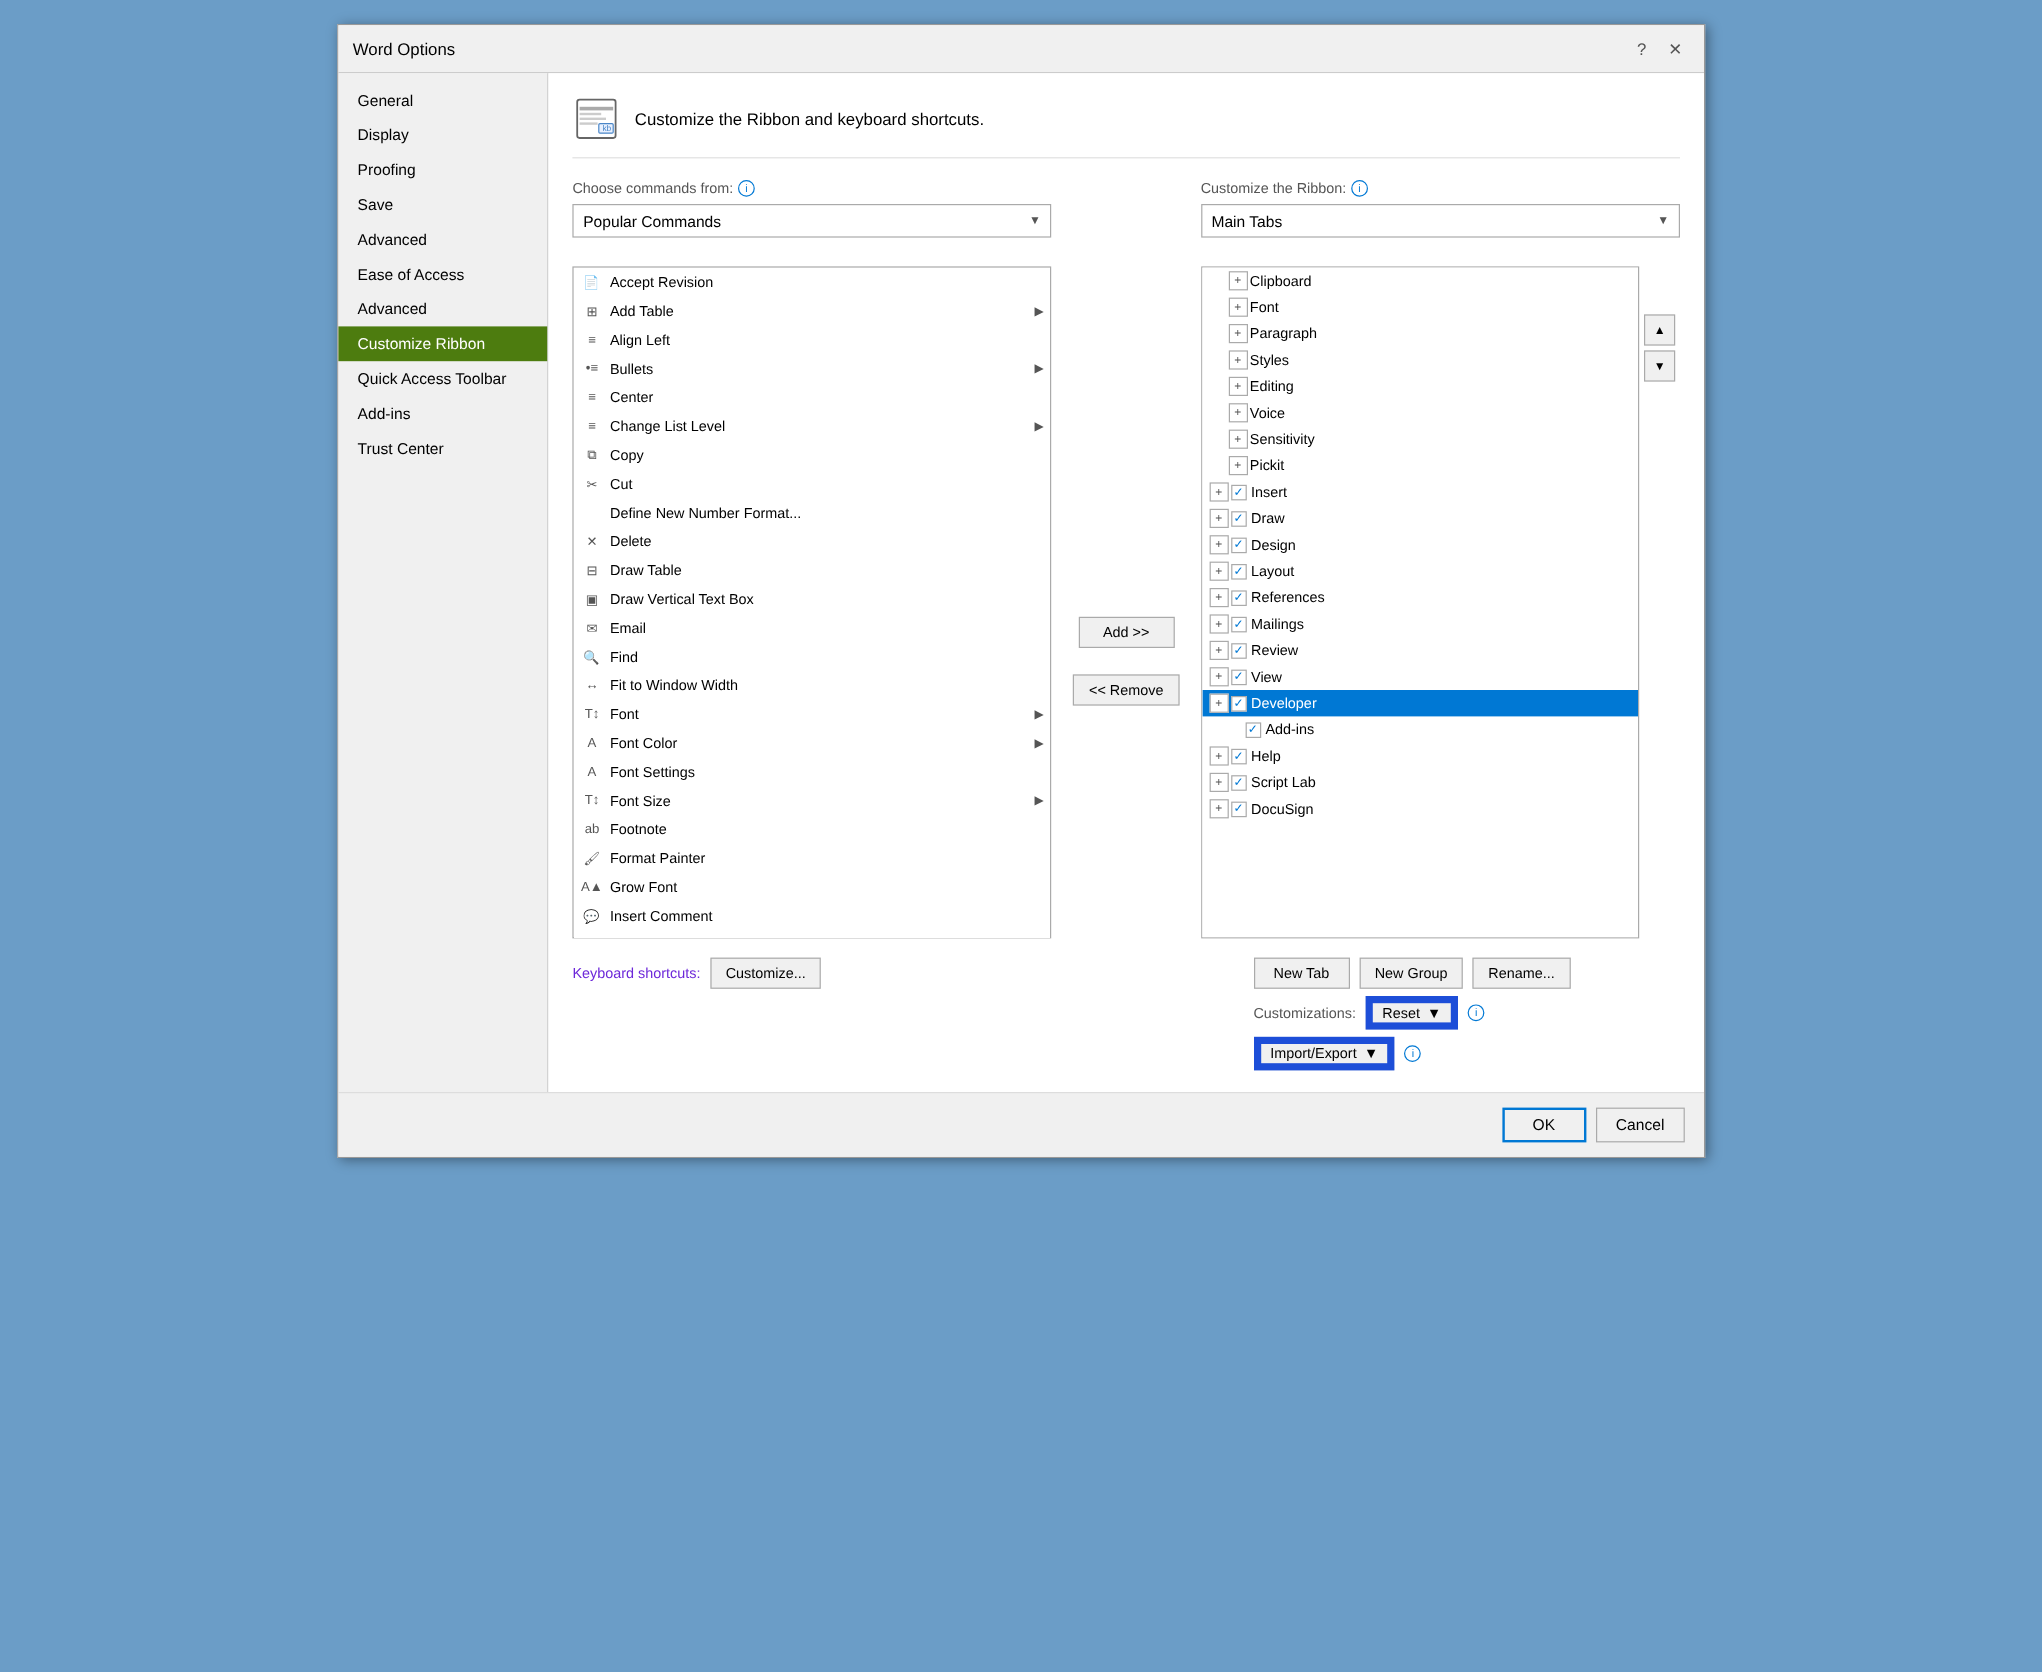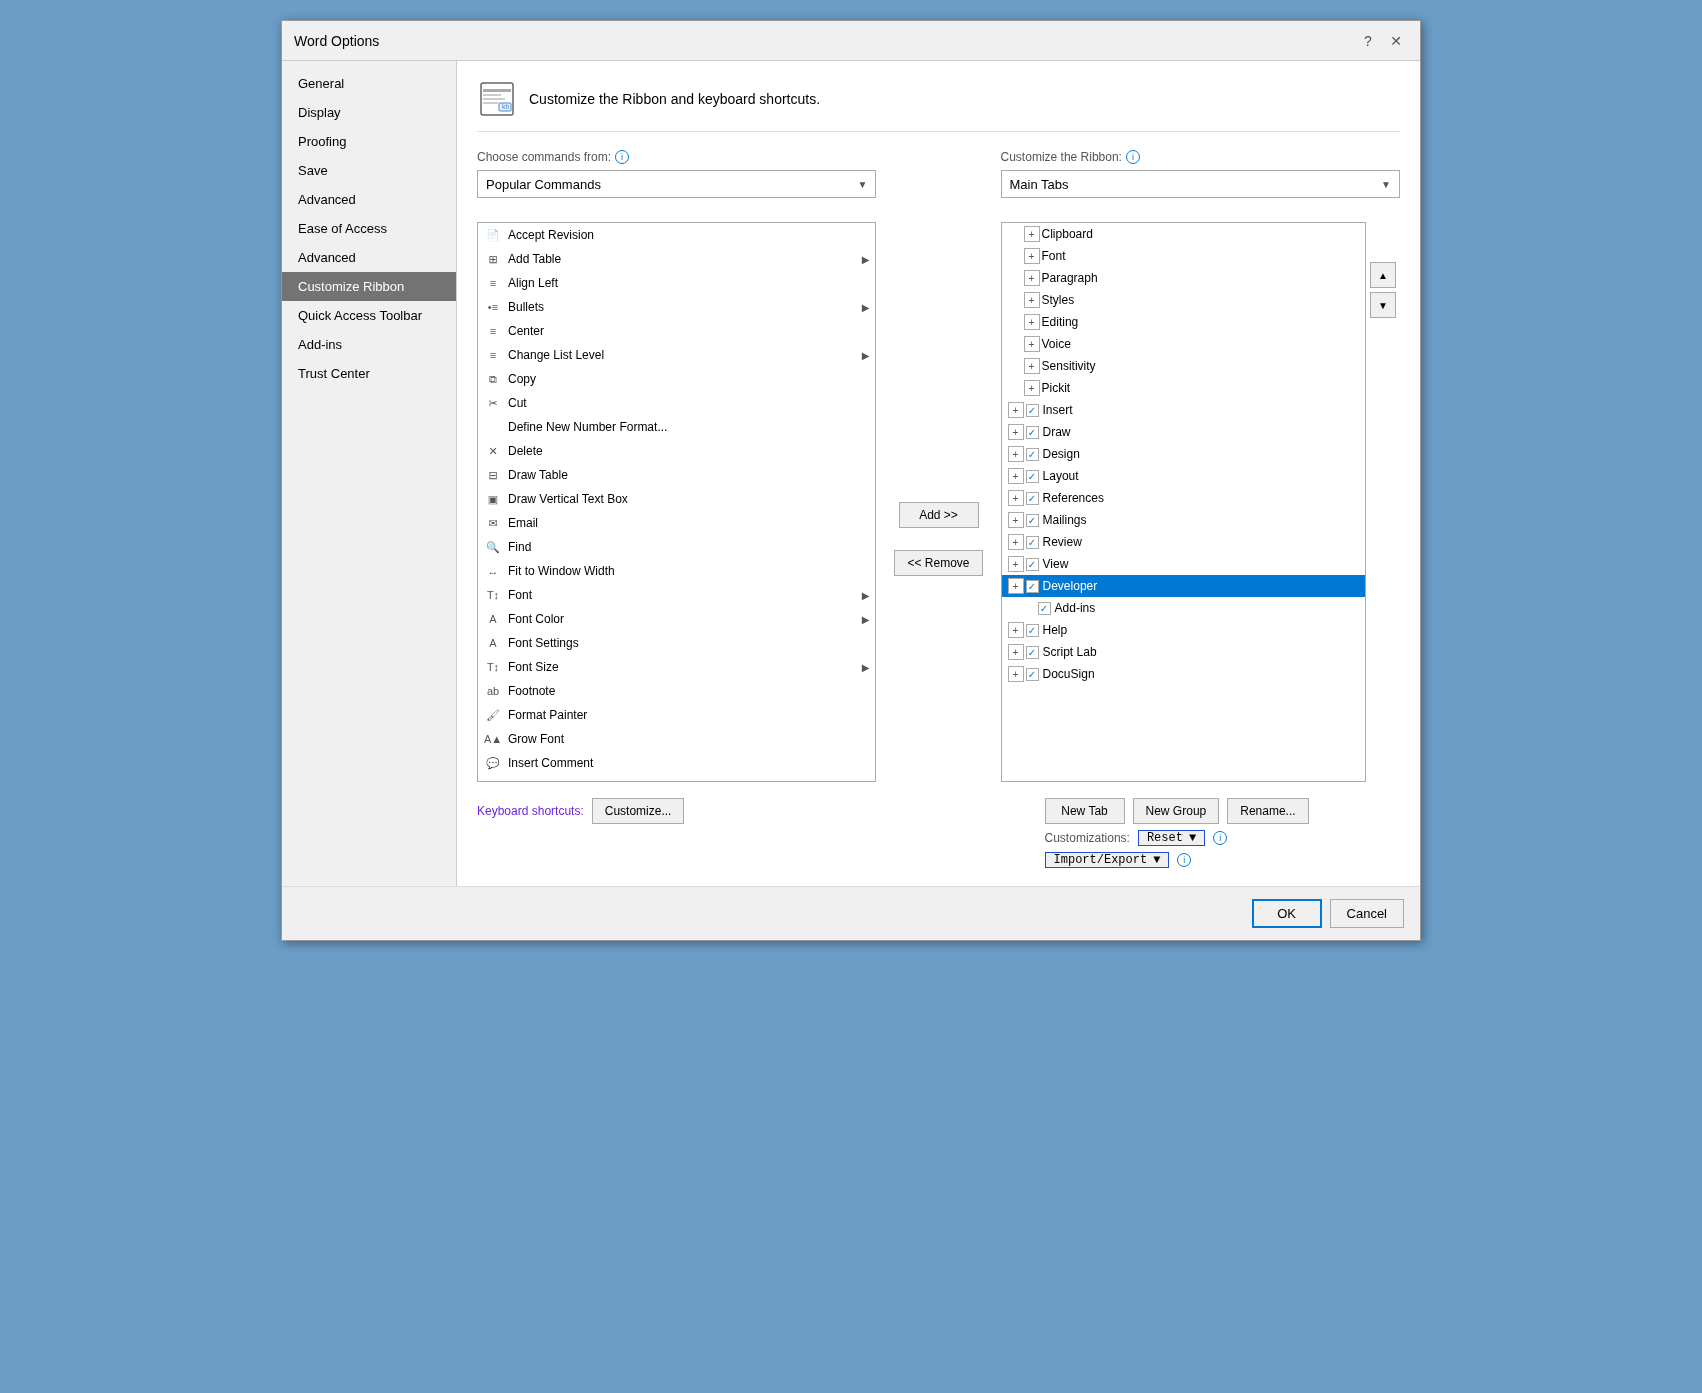--- a/index.html
+++ b/index.html
@@ -63,21 +63,21 @@
       padding: 8px 0;
     }
     .sidebar-item {
       padding: 7px 16px;
       cursor: pointer;
       color: #000;
       font-size: 13px;
       white-space: nowrap;
     }
     .sidebar-item.active {
-      background: #737373;
+      background: #4d7c0f;
       color: #fff;
     }
     .main-content {
       flex: 1;
       background: #fff;
       padding: 18px 20px;
       display: flex;
       flex-direction: column;
     }
     .section-header {
@@ -314,28 +314,27 @@
       gap: 8px;
       margin-bottom: 6px;
     }
     .customizations-label {
       font-size: 12px;
       color: #555;
     }
     .dropdown-small {
       display: flex;
       align-items: center;
-      border: 1px solid #1d4ed8;
+      border: 6px solid #1d4ed8;
       background: #f0f0f0;
       padding: 3px 8px;
       cursor: pointer;
       font-size: 12px;
-      height: 16px;
+      height: 28px;
       gap: 6px;
-      font-family: Liberation Mono, monospace;
     }
     .keyboard-row {
       display: flex;
       align-items: center;
       gap: 8px;
       margin-top: 8px;
     }
     .keyboard-label {
       font-size: 12px;
       color: #6d28d9;

